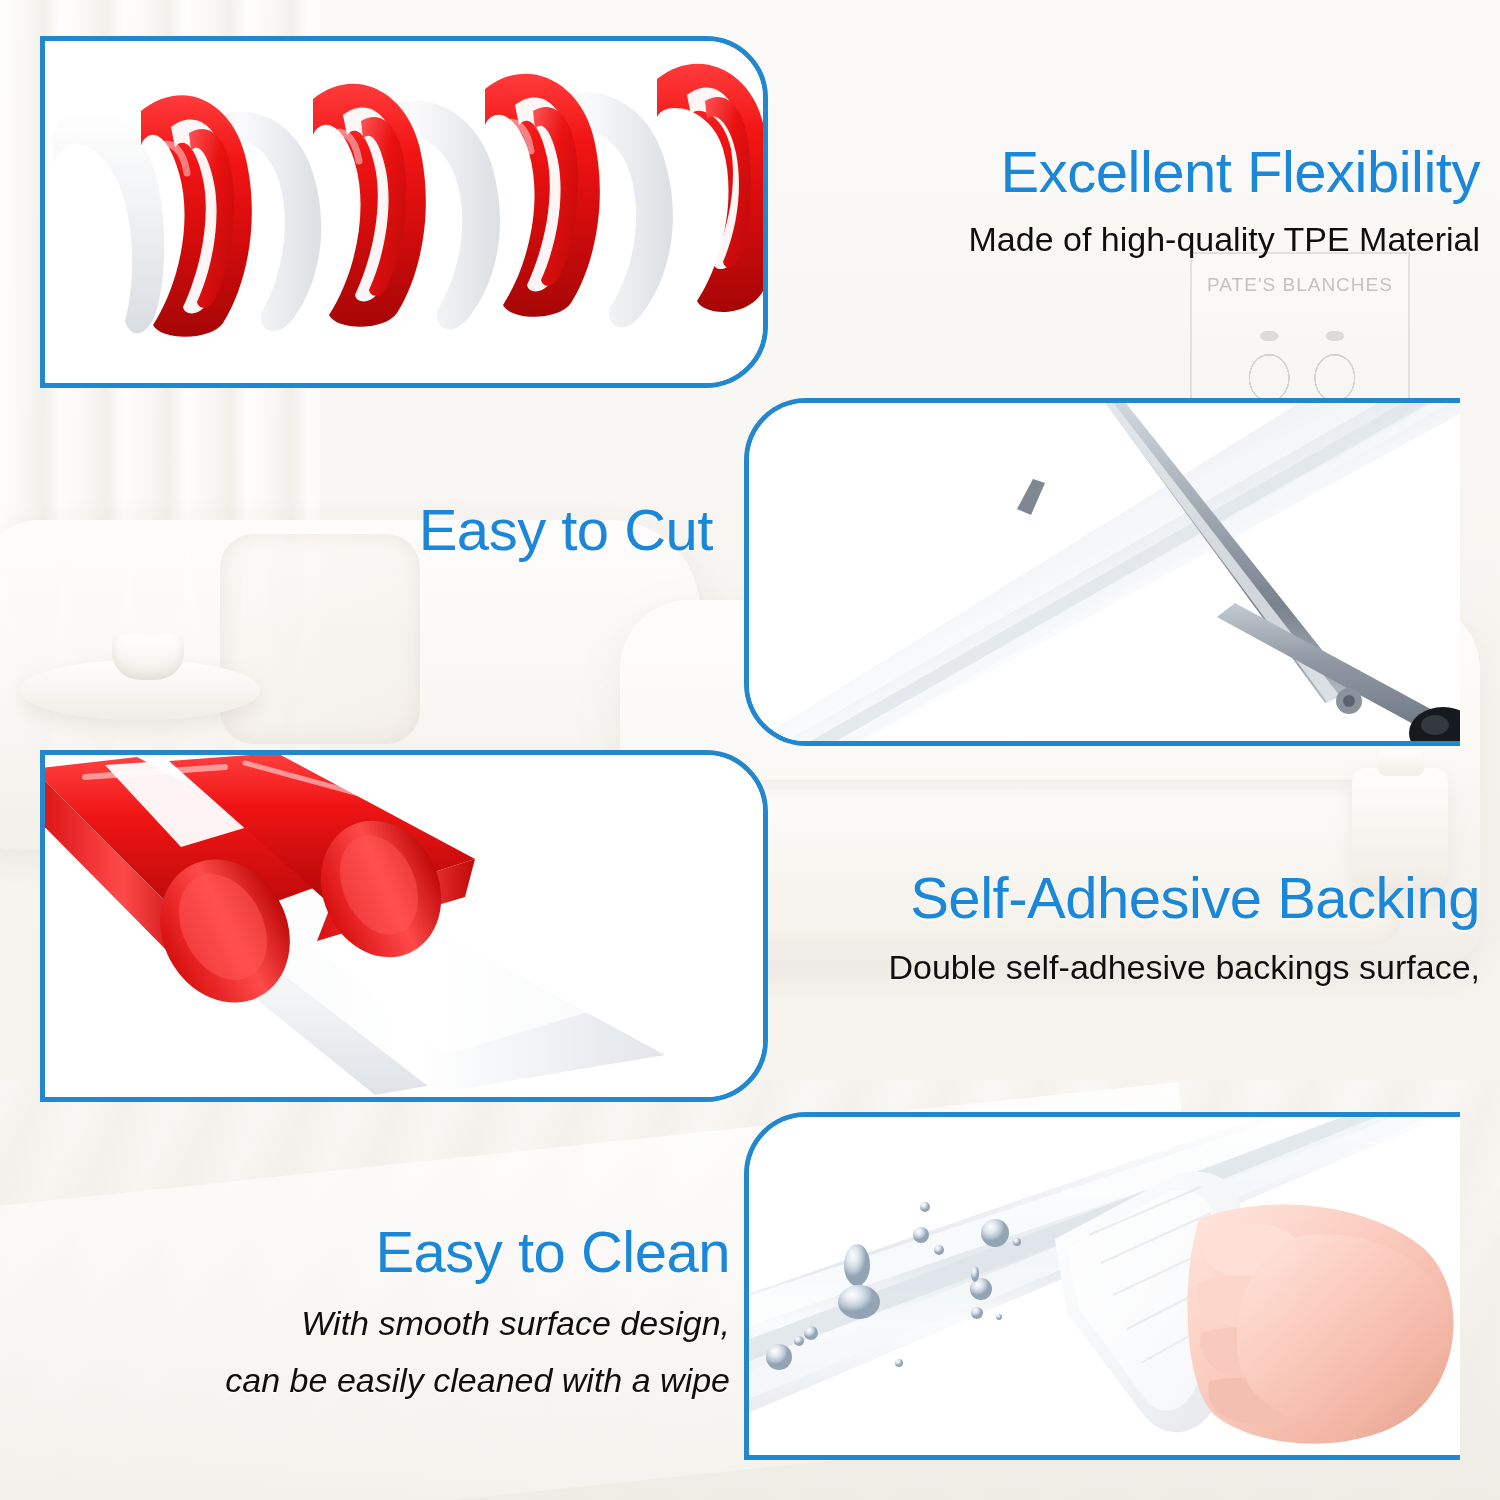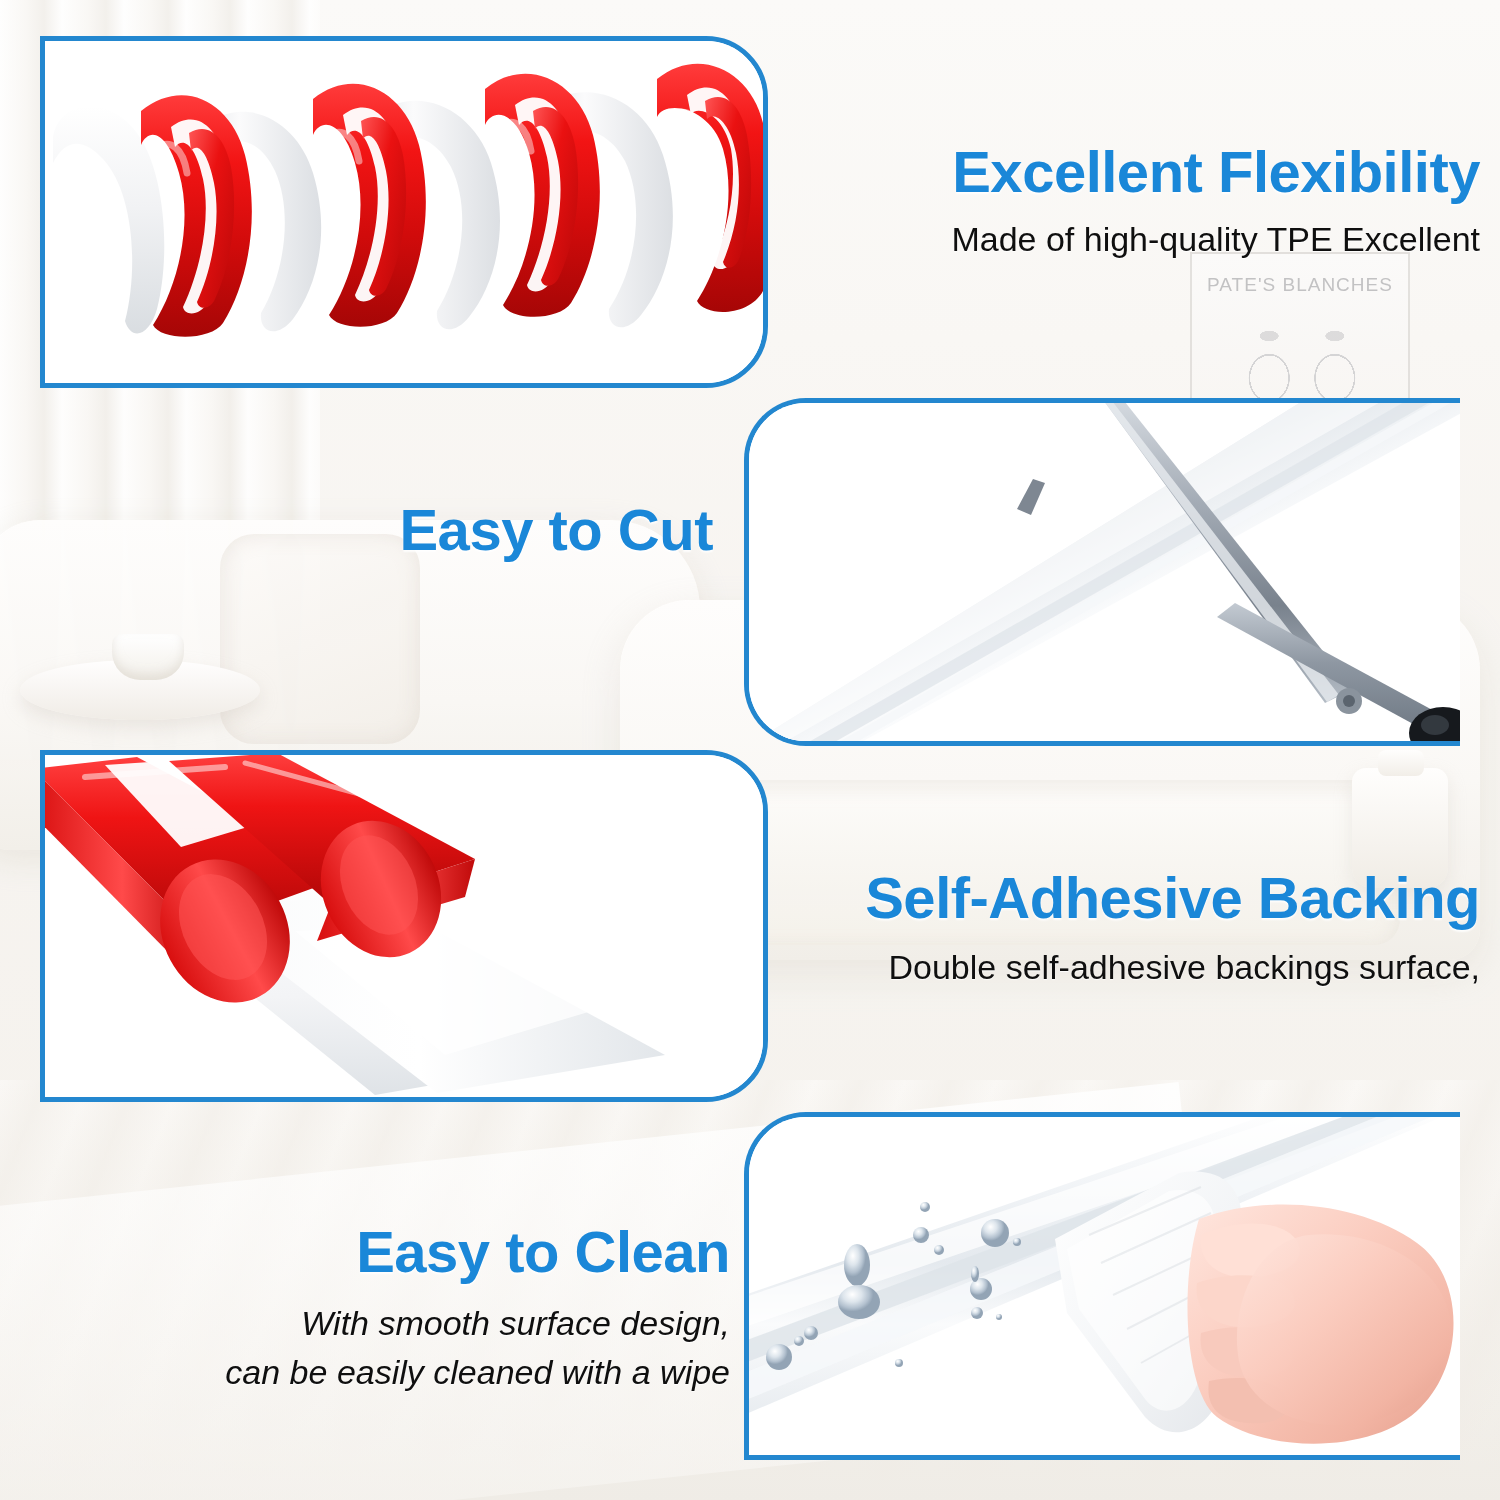--- a/index.html
+++ b/index.html
@@ -169,21 +169,21 @@
     border-right: none;
   }
 
   
   .photo { position: absolute; inset: 0; background: #fff; }
 
   
   .textblock { position: absolute; z-index: 6; }
   .heading {
     color: var(--accent);
-    font-weight: bold;
+    font-weight: normal;
     line-height: 1.03;
     letter-spacing: -0.5px;
     text-shadow: 0 2px 2px rgba(255,255,255,.9);
   }
   .subtext {
     color: #0f0f0f;
     line-height: 1.28;
     text-shadow: 0 1px 1px rgba(255,255,255,.9);
   }
 
@@ -482,29 +482,29 @@
                  C472,304 456,292 460,264 Z" fill="#f3bfb0"></path>
       </g>
       <path d="M560,118 C626,112 688,146 700,196 C712,248 672,296 614,306
                C556,316 500,292 490,244 C480,192 506,124 560,118 Z" fill="url(#skinG)" opacity=".9"></path>
     </svg>
   </div>
 </div>
 
 <div class="textblock" id="text-flexibility">
   <div class="heading" style="--accent:#1a87d8">Excellent Flexibility</div>
-  <div class="subtext">Made of high-quality TPE Excellent</div>
+  <div class="subtext">Made of high-quality TPE Material</div>
 </div>
 
 <div class="textblock" id="text-cut">
   <div class="heading" style="--accent:#1a87d8">Easy to Cut</div>
 </div>
 
 <div class="textblock" id="text-adhesive">
   <div class="heading" style="--accent:#1a87d8">Self-Adhesive Backing</div>
   <div class="subtext">Double self-adhesive backings surface,</div>
 </div>
 
 <div class="textblock" id="text-clean">
   <div class="heading" style="--accent:#1a87d8">Easy to Clean</div>
   <div class="subtext">With smooth surface design,</div>
-  <div class="subtext" style="margin-top:6px">can be easily cleaned with a wipe</div>
+  <div class="subtext" style="margin-top:14px">can be easily cleaned with a wipe</div>
 </div>
 
 </body></html>

